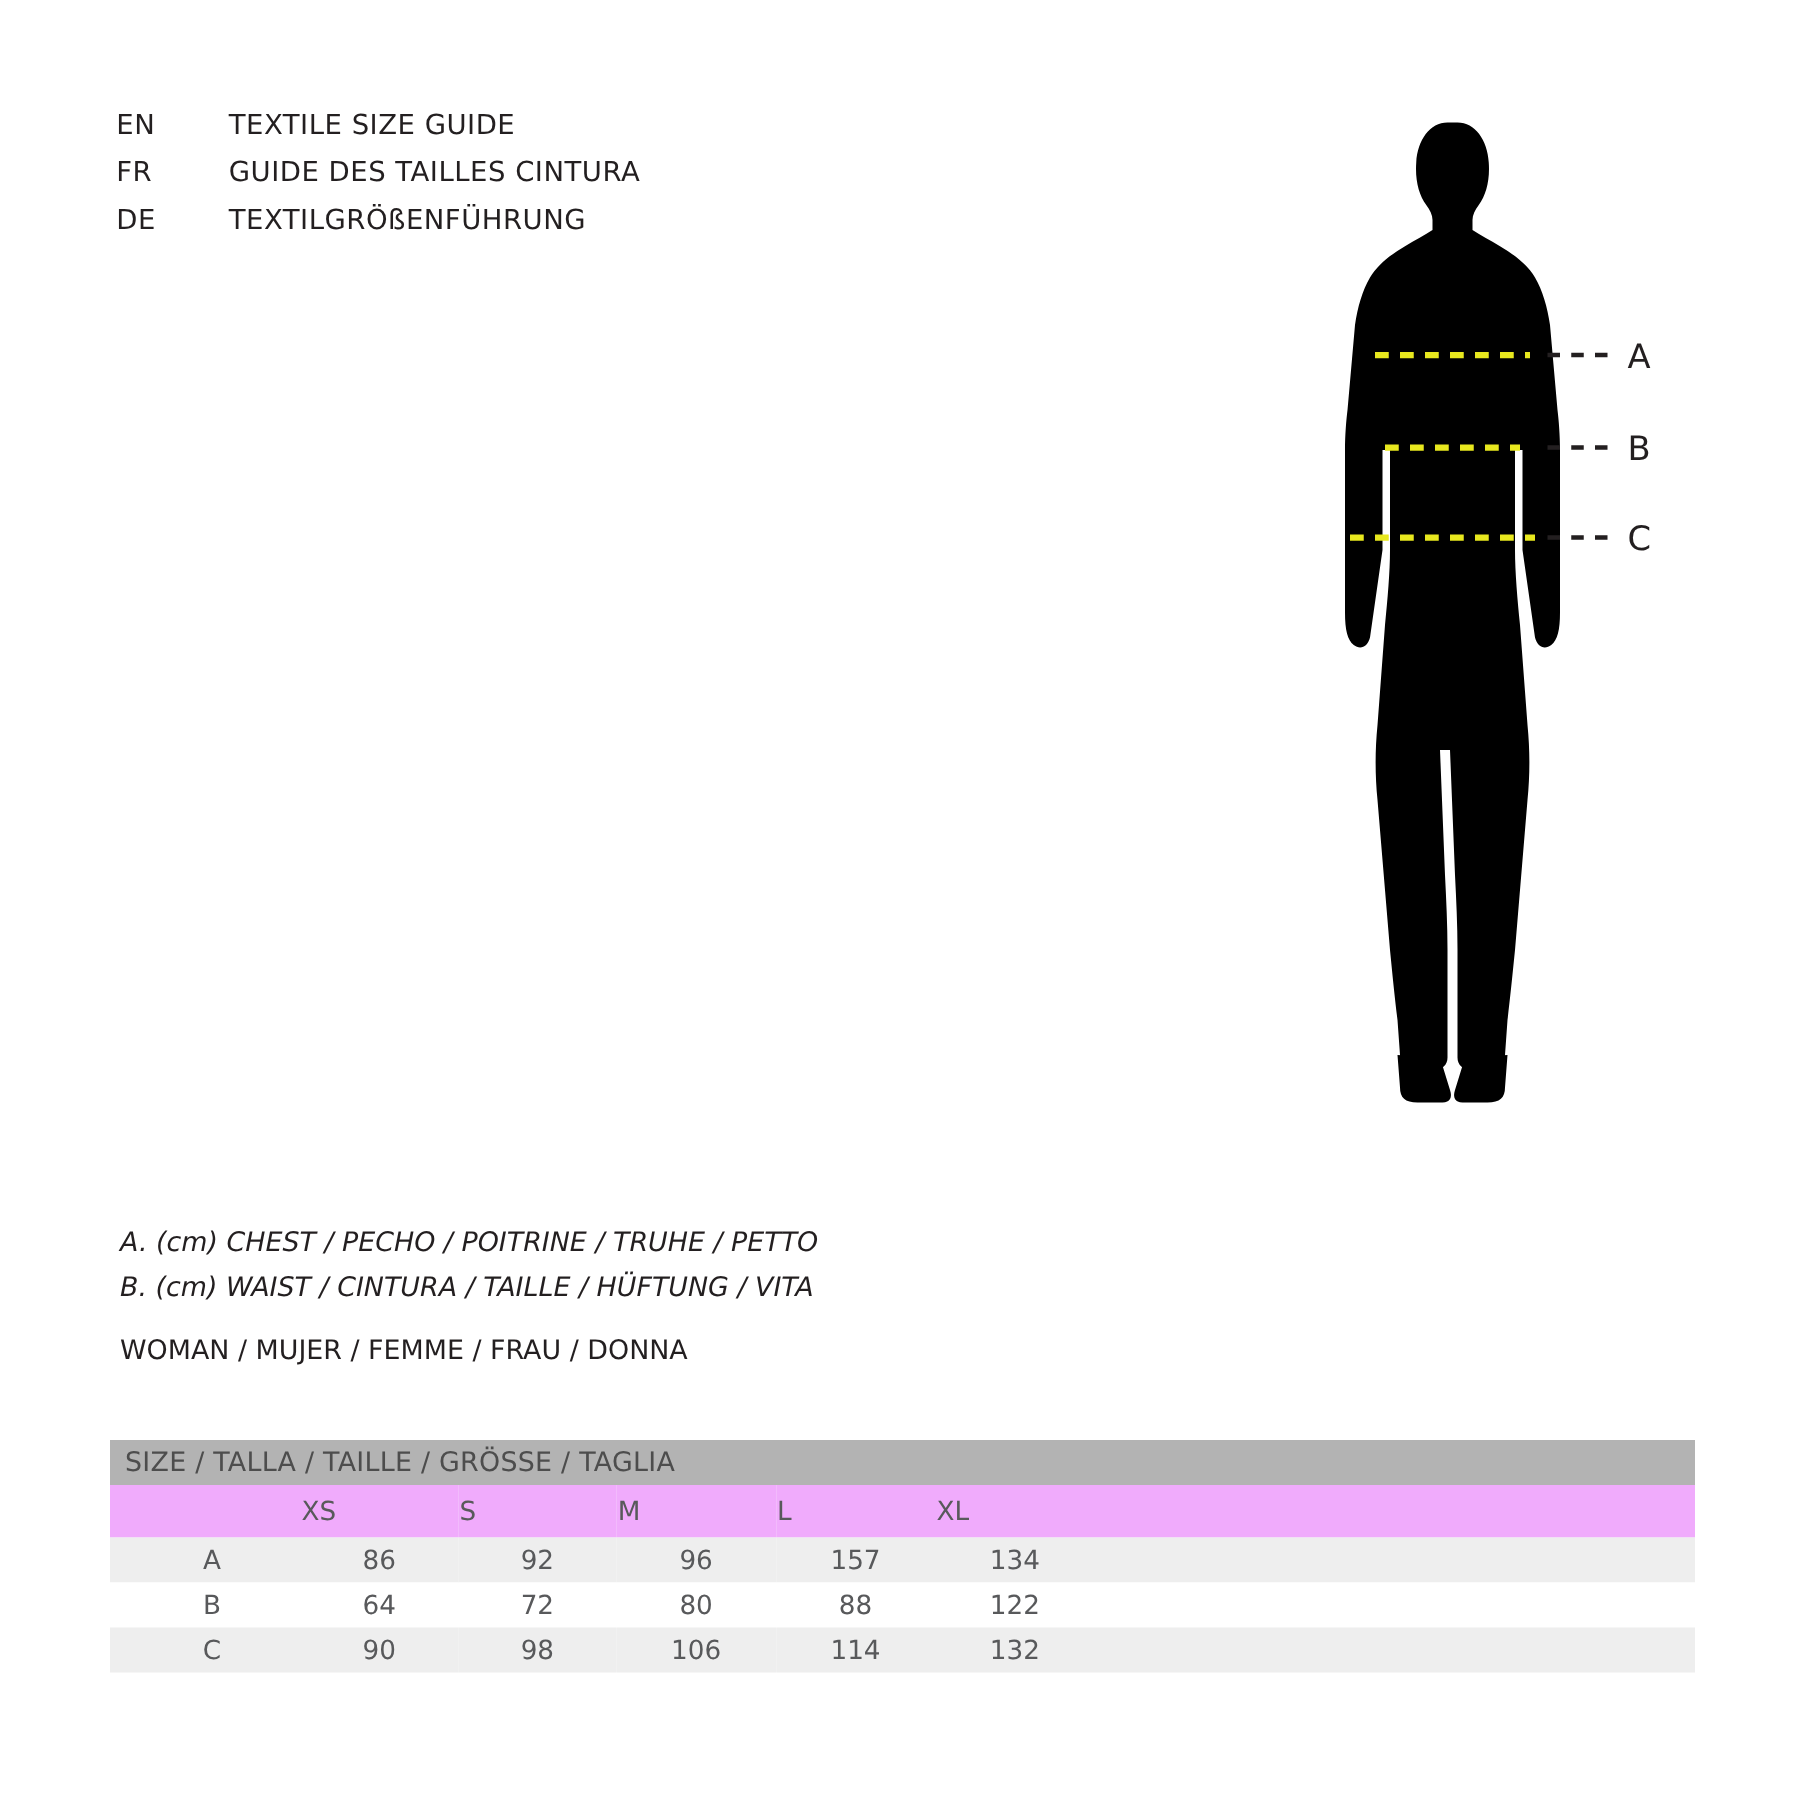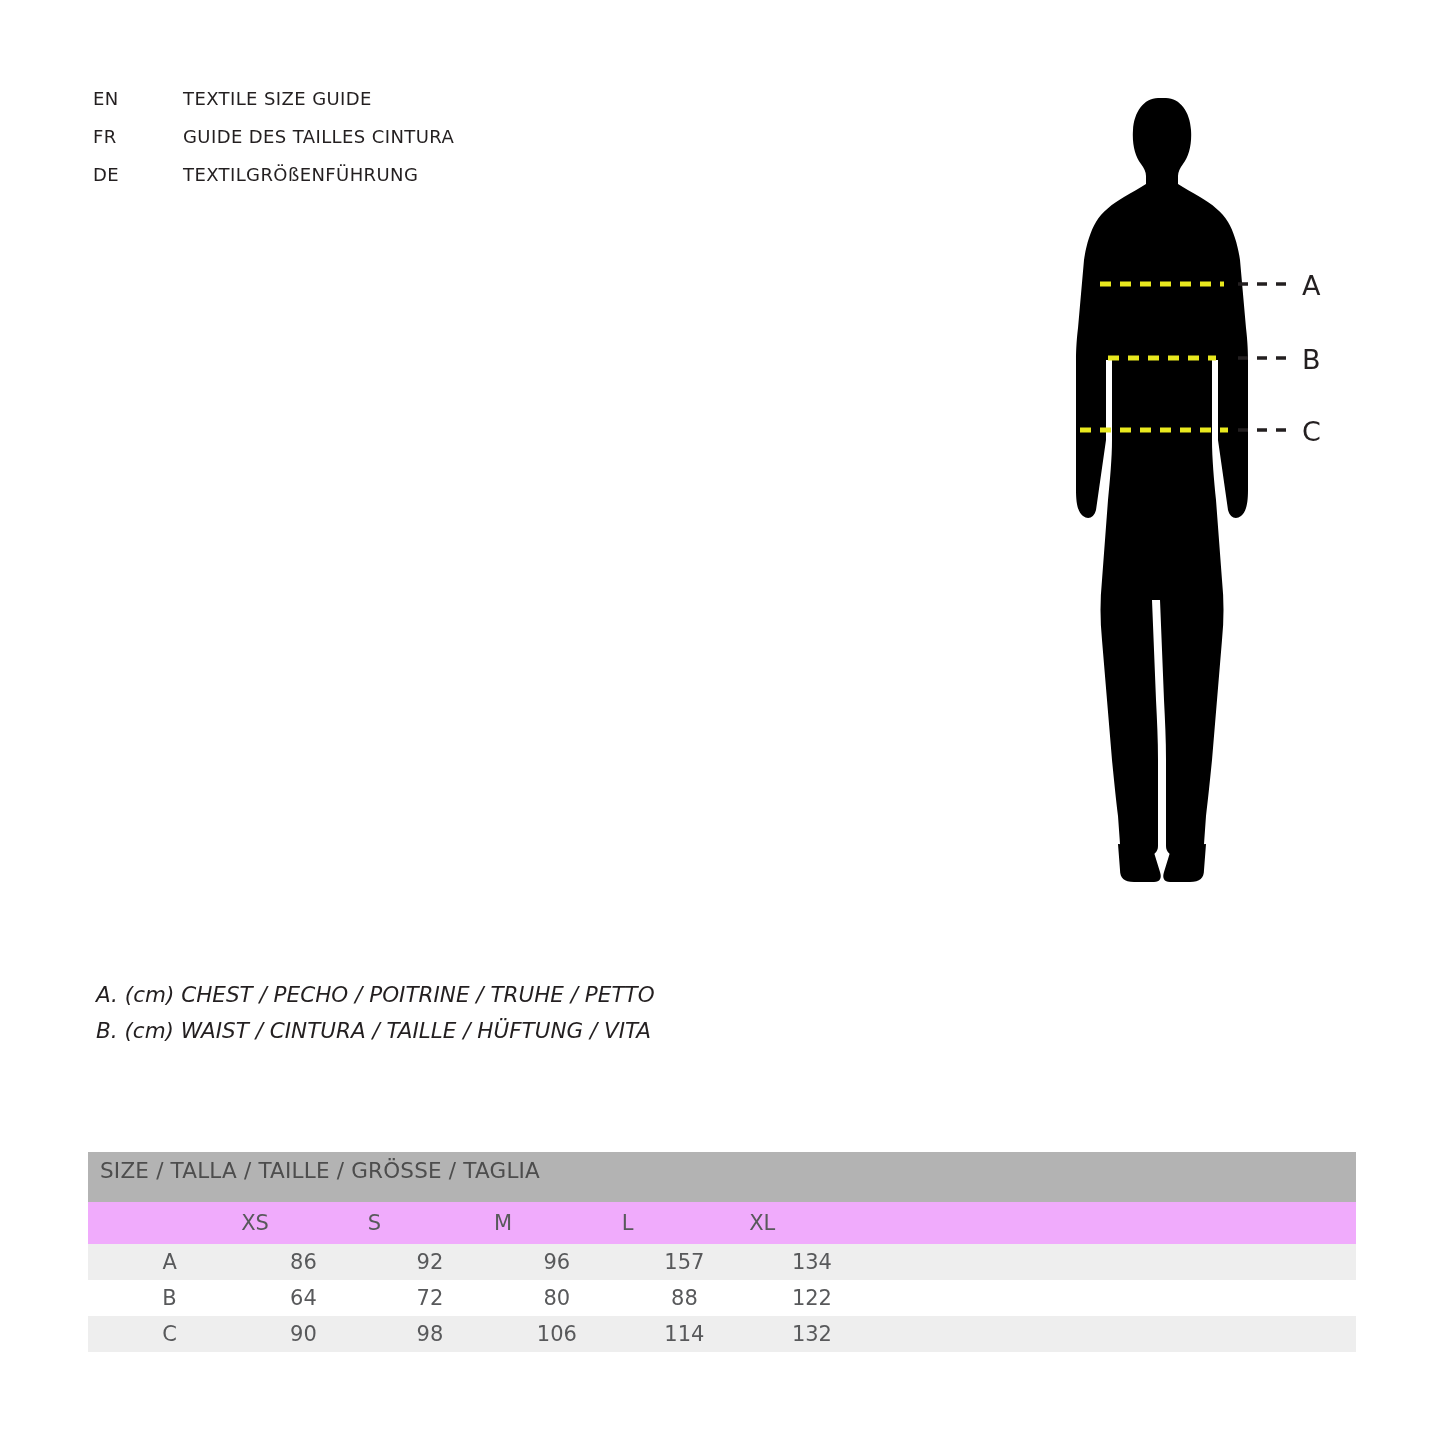--- a/index.html
+++ b/index.html
@@ -20,21 +20,21 @@
   .lang-block {
     position: absolute;
     left: 93px;
     top: 88px;
     width: 620px;
   }
   .lang-row {
     display: flex;
     align-items: baseline;
     height: 38px;
-    font-size: 18px;
+    font-size: 22px;
     letter-spacing: 0.4px;
     color: #231f20;
   }
   .lang-code {
     width: 90px;
     flex: 0 0 90px;
   }
   .lang-text {
     flex: 1 1 auto;
     white-space: nowrap;
@@ -81,21 +81,21 @@
     top: 1152px;
     width: 1268px;
     border-collapse: collapse;
     font-size: 21px;
     color: #58595b;
   }
   .size-table tr.header-row td {
     background: #b3b3b3;
     color: #4d4d4d;
     height: 36px;
-    padding: 0 0 14px 12px;
+    padding: 0 0 0 12px;
     font-size: 21.5px;
     letter-spacing: 0.2px;
   }
   .size-table tr.sizes-row td {
     background: #f0abfc;
     height: 40px;
     color: #58595b;
   }
   .size-table tr.data-row td {
     height: 34px;
@@ -184,20 +184,21 @@
   </svg>
 
   <div style="position:absolute; left:282px; top:210px; font-size:27px; color:#231f20;">A</div>
   <div style="position:absolute; left:282px; top:284px; font-size:27px; color:#231f20;">B</div>
   <div style="position:absolute; left:282px; top:356px; font-size:27px; color:#231f20;">C</div>
 </div>
 
 <div class="legend">
   <div class="legend-line">A. (cm) CHEST / PECHO / POITRINE / TRUHE / PETTO</div>
   <div class="legend-line">B. (cm) WAIST / CINTURA / TAILLE / HÜFTUNG / VITA</div>
+  <div class="legend-group-label">WOMAN / MUJER / FEMME / FRAU / DONNA</div>
 </div>
 
 <table class="size-table">
   <tbody>
     <tr class="header-row">
       <td colspan="7">SIZE / TALLA / TAILLE / GRÖSSE / TAGLIA</td>
     </tr>
     <tr class="sizes-row">
       <td class="label-col"></td>
       <td class="col-size">XS</td>

